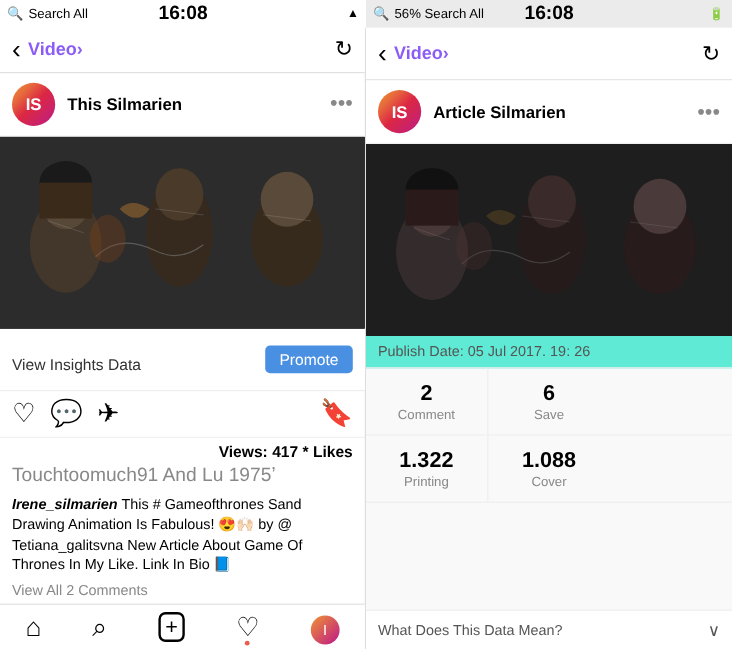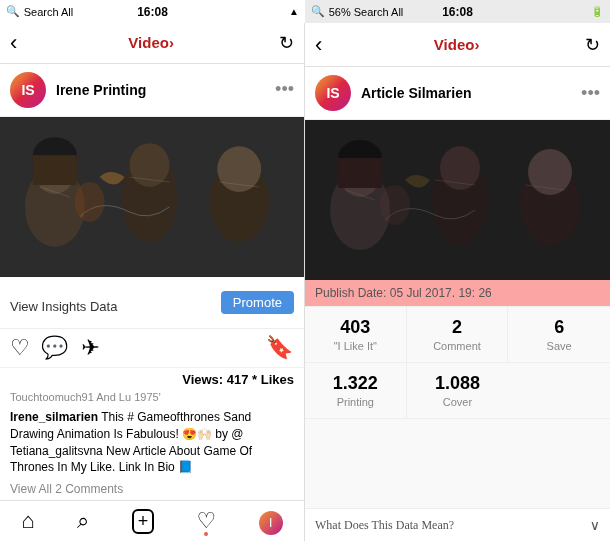--- a/index.html
+++ b/index.html
@@ -37,21 +37,21 @@
       display: flex;
       align-items: center;
       gap: 4px;
       font-size: 11px;
       font-weight: 500;
     }
     .status-time {
       position: absolute;
       left: 50%;
       transform: translateX(-50%);
-      font-size: 12px;
+      font-size: 16px;
       font-weight: 600;
     }
     .status-icons {
       margin-left: auto;
       display: flex;
       align-items: center;
       gap: 3px;
       font-size: 10px;
     }
 
@@ -89,24 +89,23 @@
       background: #fff;
     }
     .nav-back {
       font-size: 22px;
       color: #000;
       cursor: pointer;
       margin-right: 6px;
     }
     .nav-title {
       flex: 1;
-      text-align: center;
       font-size: 15px;
       font-weight: 600;
-      color: #b91c1c;
+      color: #8b5cf6;
     }
     .nav-refresh {
       font-size: 18px;
       color: #000;
       cursor: pointer;
     }
 
     
     .profile-row {
       display: flex;
@@ -197,33 +196,34 @@
     
     .views-likes {
       padding: 4px 10px 2px;
       font-size: 13px;
       font-weight: 600;
       color: #000;
       text-align: right;
     }
     .tagged-users {
       padding: 2px 10px;
-      font-size: 11px;
+      font-size: 16px;
       color: #888;
     }
 
     
     .caption {
       padding: 4px 10px;
       font-size: 12px;
       color: #000;
       line-height: 1.4;
     }
     .caption .username {
       font-weight: 600;
+      font-style: italic;
     }
     .view-comments {
       padding: 2px 10px 4px;
       font-size: 12px;
       color: #888;
       cursor: pointer;
     }
 
     
     .bottom-nav {
@@ -275,21 +275,21 @@
       flex-shrink: 0;
       position: relative;
       overflow: hidden;
     }
 
     
     .publish-bar {
       display: flex;
       align-items: center;
       padding: 6px 10px;
-      background: #fca5a5;
+      background: #5eead4;
       border-bottom: 1px solid #eee;
       font-size: 12px;
       color: #555;
     }
 
     
     .stats-grid {
       display: grid;
       grid-template-columns: 1fr 1fr 1fr;
       border-bottom: 1px solid #eee;
@@ -321,21 +321,20 @@
       align-items: center;
       padding: 8px 10px;
       border-top: 1px solid #eee;
       margin-top: auto;
       background: #fff;
     }
     .right-bottom-text {
       font-size: 12px;
       color: #555;
       flex: 1;
-      font-family: Liberation Serif, serif;
     }
     .chevron-down {
       font-size: 14px;
       color: #555;
     }
 
     
     .artwork {
       width: 100%;
       height: 100%;
@@ -374,21 +373,21 @@
     <div class="nav-bar">
       <span class="nav-back">‹</span>
       <span class="nav-title">
         <span>Video</span><span>›</span>
       </span>
       <span class="nav-refresh">↻</span>
     </div>
 
     <div class="profile-row">
       <div class="avatar">IS</div>
-      <span class="profile-name">Irene Printing</span>
+      <span class="profile-name">This Silmarien</span>
       <span class="more-dots">•••</span>
     </div>
 
     <div class="post-image">
       <svg class="artwork" viewBox="0 0 305 160" xmlns="http://www.w3.org/2000/svg">
         <rect width="305" height="160" fill="#1a1a1a"></rect>
 
         <rect x="0" y="0" width="305" height="160" fill="#2c2c2c"></rect>
 
         <ellipse cx="55" cy="90" rx="30" ry="40" fill="#4a3a2a" opacity="0.8"></ellipse>
@@ -495,24 +494,20 @@
         <path d="M100 60 Q110 50 125 60 Q115 75 100 60" fill="#886622" opacity="0.3"></path>
       </svg>
     </div>
 
     <div class="publish-bar">
       <span>Publish Date: 05 Jul 2017. 19: 26</span>
     </div>
 
     <div class="stats-grid">
       <div class="stat-cell">
-        <span class="stat-value">403</span>
-        <span class="stat-label">"I Like It"</span>
-      </div>
-      <div class="stat-cell">
         <span class="stat-value">2</span>
         <span class="stat-label">Comment</span>
       </div>
       <div class="stat-cell">
         <span class="stat-value">6</span>
         <span class="stat-label">Save</span>
       </div>
     </div>
 
     <div class="stats-grid">

